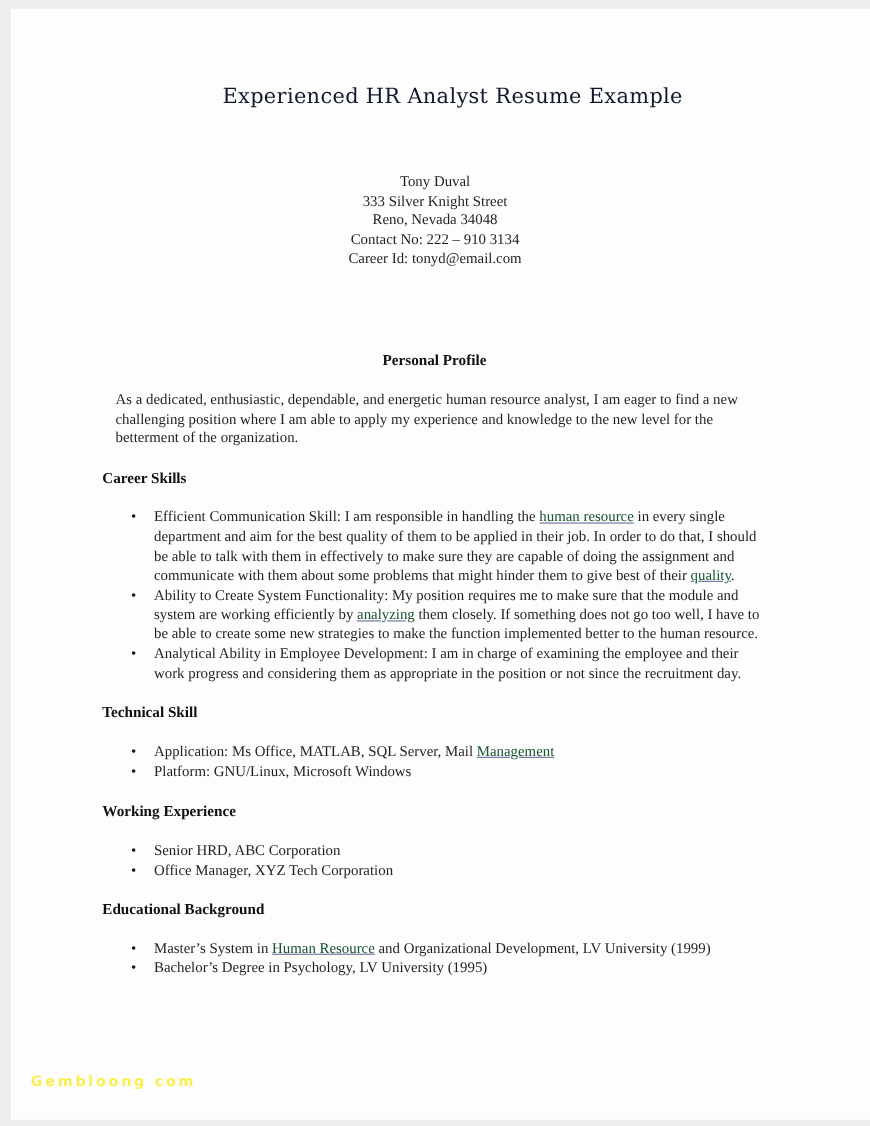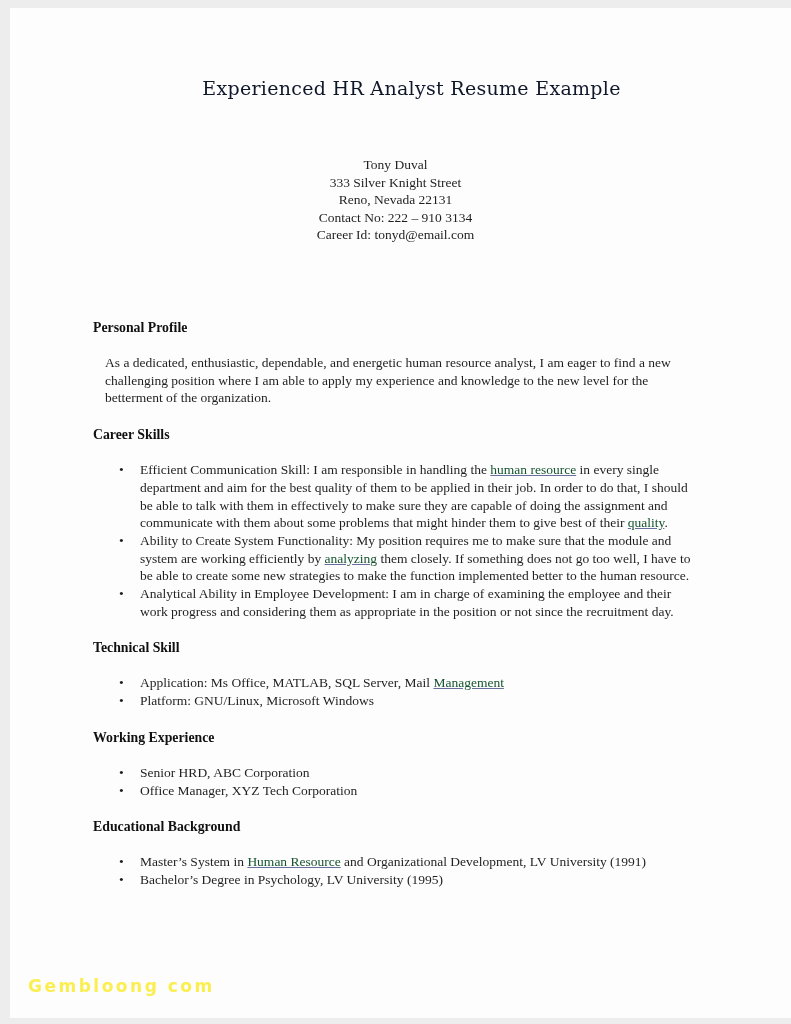--- a/index.html
+++ b/index.html
@@ -40,59 +40,59 @@
     font-size: 13.5px;
     line-height: 17.7px;
   }
   .main h2 {
     font-size: 13.8px;
     line-height: 18px;
     font-weight: bold;
     color: #101010;
     margin: 19px 0 17px 0;
   }
-  .main h2.first { margin-top: 0; }
+  .main h2.first { margin-top: 0; text-align: center; }
   .main p { margin: 12px; }
   .main ul { margin: 0; padding: 0 0 0 47px; list-style: none; }
   .main li { position: relative; }
   .main li .bullet {
     position: absolute; left: -21px; top: 0;
     font-size: 13.5px; color: #1a1a1a;
   }
   a.lnk, .lnk {
     color: #14532d;
     text-decoration: underline;
     text-decoration-color: #6a6e9e;
     cursor: pointer;
   }
 
   .watermark {
     position: absolute; left: 28px; top: 976px;
     font-family: "DejaVu Sans", sans-serif;
     font-weight: bold;
-    font-size: 17px;
+    font-size: 13px;
     letter-spacing: 2.5px;
     color: #fbee47;
     filter: blur(0.7px);
     opacity: 0.95;
   }
 </style>
 </head>
 <body>
 
 <div class="edge edge-top"></div>
 <div class="edge edge-left"></div>
 <div class="edge edge-bottom"></div>
 
 <h1 class="doc-title">Experienced HR Analyst Resume Example</h1>
 
 <div class="contact">
   <div class="name">Tony Duval</div>
   <div>333 Silver Knight Street</div>
-  <div>Reno, Nevada 22131</div>
+  <div>Reno, Nevada 34048</div>
   <div>Contact No: 222 – 910 3134</div>
   <div>Career Id: tonyd@email.com</div>
 </div>
 
 <div class="main">
 
   <h2 class="first">Personal Profile</h2>
   <p>As a dedicated, enthusiastic, dependable, and energetic human resource analyst, I am eager to find a new challenging position where I am able to apply my experience and knowledge to the new level for the betterment of the organization.</p>
 
   <h2>Career Skills</h2>
@@ -109,19 +109,19 @@
   </ul>
 
   <h2>Working Experience</h2>
   <ul>
     <li><span class="bullet">•</span><span><span>Senior HRD, ABC Corporation</span></span></li>
     <li><span class="bullet">•</span><span><span>Office Manager, XYZ Tech Corporation</span></span></li>
   </ul>
 
   <h2>Educational Background</h2>
   <ul>
-    <li><span class="bullet">•</span><span><span>Master’s System in </span><a class="lnk">Human Resource</a><span> and Organizational Development, LV University (1991)</span></span></li>
+    <li><span class="bullet">•</span><span><span>Master’s System in </span><a class="lnk">Human Resource</a><span> and Organizational Development, LV University (1999)</span></span></li>
     <li><span class="bullet">•</span><span><span>Bachelor’s Degree in Psychology, LV University (1995)</span></span></li>
   </ul>
 
 </div>
 
 <div class="watermark">Gembloong com</div>
 
 </body></html>

